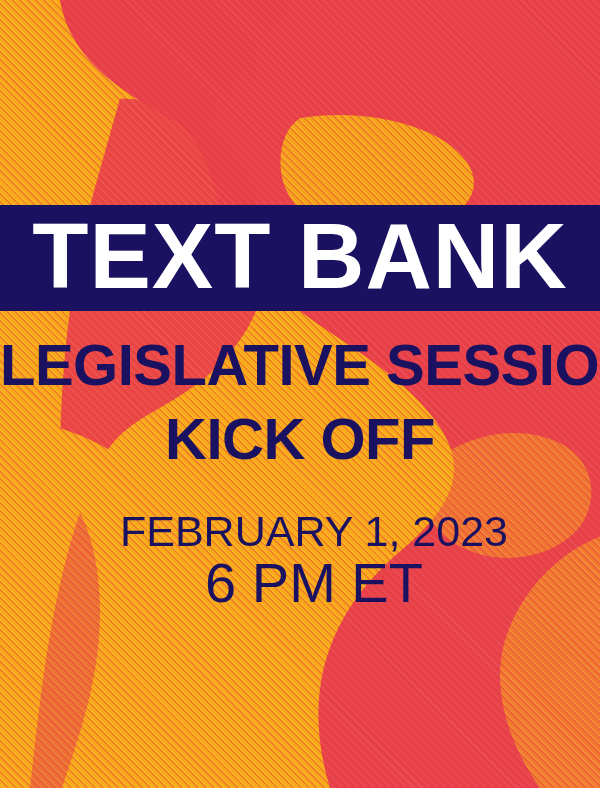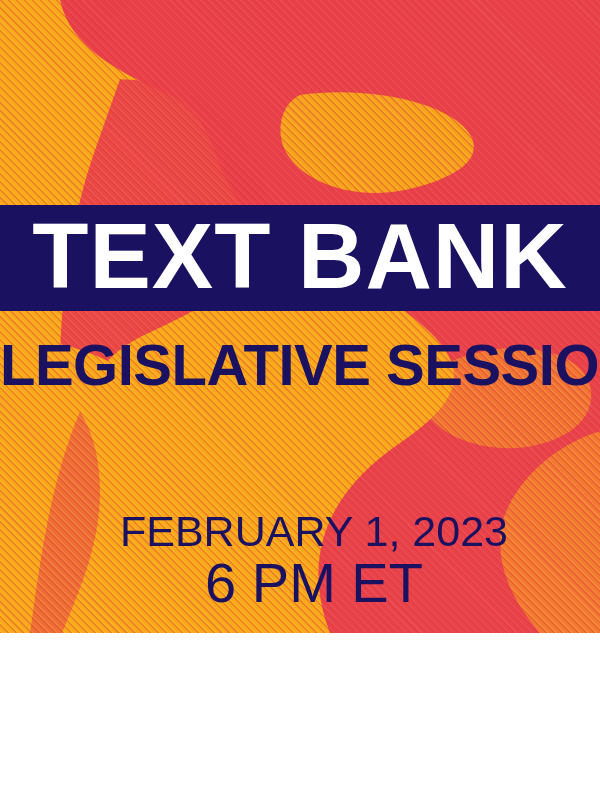--- a/index.html
+++ b/index.html
@@ -8,21 +8,21 @@
     padding: 0;
     background: #ffffff;
   }
   body {
     font-family: "Liberation Sans", sans-serif;
   }
 
   .poster {
     position: relative;
     width: 600px;
-    height: 633px;
+    height: 788px;
     overflow: hidden;
     background: #F7A81B;
     user-select: none;
   }
 
   
   .bg-base {
     position: absolute;
     inset: 0;
     background: #F7A81B;
@@ -208,20 +208,21 @@
   <div class="bg-lines"></div>
 
   <div class="content">
 
     <div class="banner">
       <span class="banner-title">TEXT BANK</span>
     </div>
 
     <div class="subtitle-block">
       <div class="subtitle-line-1">LEGISLATIVE SESSION</div>
+      <div class="subtitle-line-2">KICK OFF</div>
     </div>
 
     <div class="details-block">
       <div class="details-date">FEBRUARY 1, 2023</div>
       <div class="details-time">6 PM ET</div>
     </div>
 
   </div>
 </div>
 

